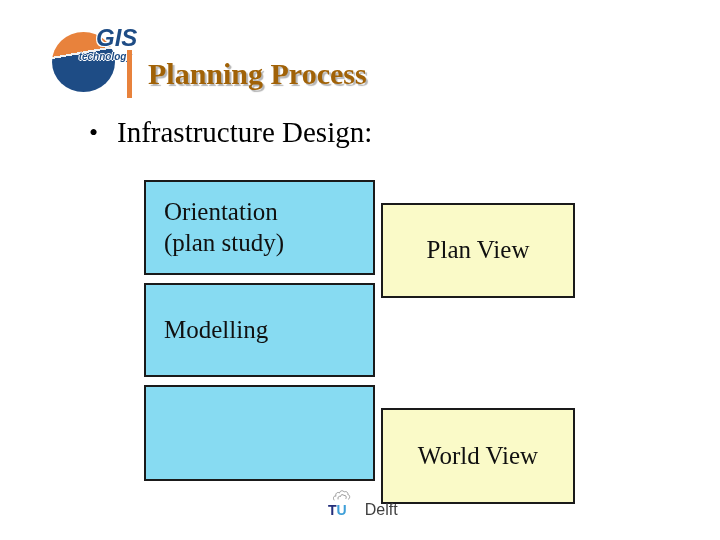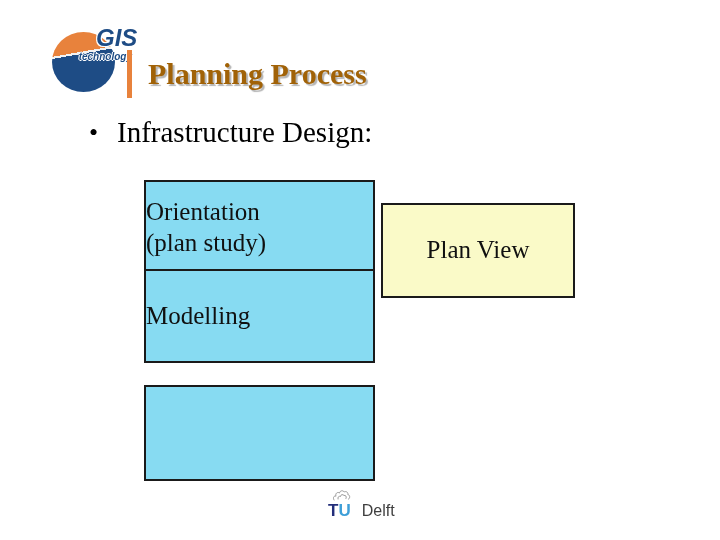--- a/index.html
+++ b/index.html
@@ -24,35 +24,35 @@
     text-shadow:2px 2px 1px #b5b5b5;}
 
   
   .bullet-line{position:absolute;left:60px;top:116px;font-size:29px;color:#000;margin-left:29px;}
   .bullet-marker{display:inline-block;width:28px;font-size:26px;vertical-align:1px;}
 
   
   .box{position:absolute;box-sizing:border-box;border:2px solid #1a1a1a;
     display:flex;flex-direction:column;justify-content:center;
     font-size:25px;line-height:1.22;color:#101010;}
-  .col-left{left:144px;width:231px;background:var(--left-box-color,#87DBF2);}
+  .col-left{left:144px;width:231px;background:var(--left-box-color,#87DBF2);padding-left:18px;}
   .col-right{left:381px;width:194px;background:var(--right-box-color,#FAFAC8);align-items:center;text-align:center;margin-top:23px;}
   .r0{top:180px;height:95px;}
-  .r1{top:269px;height:94px;}
+  .r1{top:283px;height:94px;}
   .r2{top:385px;height:96px;}
 
   
   .tud{position:absolute;left:328px;top:488px;width:80px;
     font-family:"Liberation Sans","DejaVu Sans",sans-serif;}
   .tud-flame{display:block;margin-left:3px;height:13px;}
   .tud-line{display:flex;align-items:baseline;}
-  .tud-tu{font-weight:bold;font-size:17px;letter-spacing:0;}
+  .tud-tu{font-weight:bold;font-size:14px;letter-spacing:0;}
   .tud-t{color:#232E7A;}
   .tud-u{color:#3E9FD8;}
-  .tud-delft{margin-left:11px;font-size:16px;color:#3F3F3F;}
+  .tud-delft{margin-left:18px;font-size:16px;color:#3F3F3F;}
 </style>
 </head>
 <body>
 
 <div class="slide">
 
   <div class="gis-globe"></div>
   <div class="gis-word">GIS</div>
   <div class="gis-sub">technology</div>
   <div class="logo-bar"></div>
@@ -71,20 +71,23 @@
     <div>Plan View</div>
   </div>
 
   <div class="box col-left r1">
     <div>Modelling</div>
     <div></div>
   </div>
 
   <div class="box col-left r2">
   </div>
+  <div class="box col-right r2">
+    <div>World View</div>
+  </div>
 
   <div class="tud">
     <span class="tud-flame">
       <svg width="22" height="13" viewBox="0 0 22 13" xmlns="http://www.w3.org/2000/svg">
         <g fill="none" stroke="#909090" stroke-width="0.9" stroke-linecap="round">
           <path d="M3,11 C1.5,8.5 3,6.5 5,7.2 C4,4.5 6.5,2.5 8.5,4 C9,1.5 12,1 13.2,3 C15,1.8 17.5,3.5 16.8,5.5 C19,6 19.5,8.8 17.5,10.2"></path>
           <path d="M7,10 C6.5,8 8,6.8 9.5,7.5 C9.5,5.5 12,5 13,6.5 C14.5,5.8 16,7.5 15,9.5"></path>
         </g>
       </svg>
     </span>

